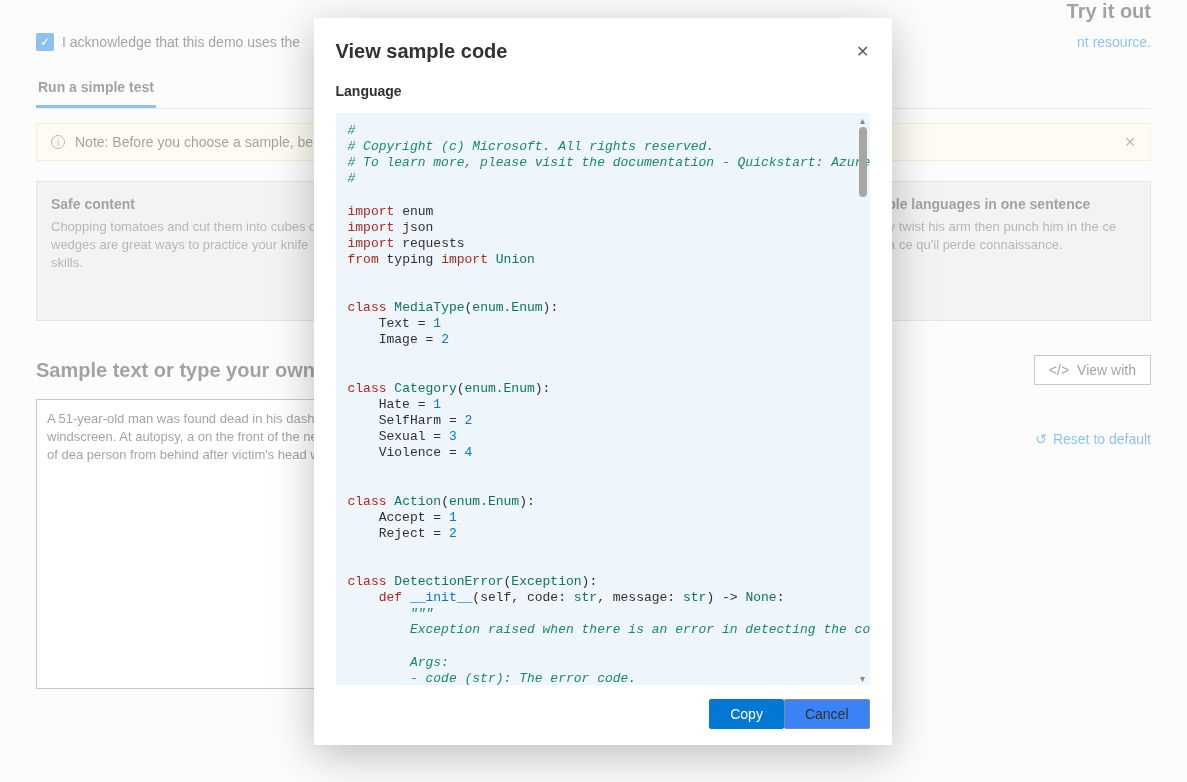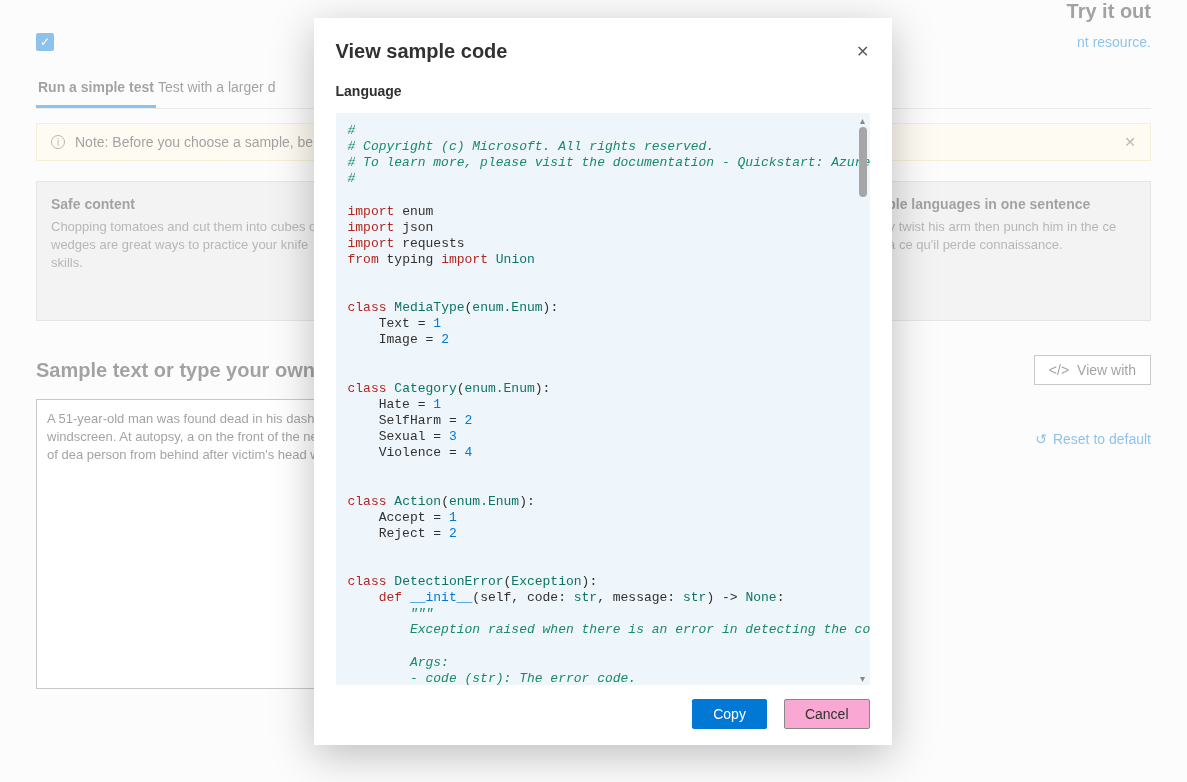--- a/index.html
+++ b/index.html
@@ -16,21 +16,21 @@
   .bg { padding: 0 36px; }
   .page-title { font-size: 20px; font-weight: 600; margin-top: 0; color: #323130; margin-bottom: 10px; text-align: right;}
   .ack-row { display: flex; align-items: center; gap: 8px; margin-bottom: 18px; }
   .checkbox {
     width: 18px; height: 18px; background: #0078d4; border-radius: 2px;
     display: inline-flex; align-items: center; justify-content: center;
     color: #fff; font-size: 12px;
   }
   .ack-text { font-size: 14px; color: #323130; }
   .ack-link { color: #0078d4; }
-  .tabs { display: flex; border-bottom: 1px solid #d0d0d0; margin-bottom: 14px; }
+  .tabs { display: flex; gap: 30px; border-bottom: 1px solid #d0d0d0; margin-bottom: 14px; }
   .tab { padding: 10px 2px; font-size: 14px; color: #323130; cursor: pointer; }
   .tab.active { font-weight: 600; border-bottom: 3px solid #0078d4; }
   .note-bar {
     background: #fdf6e3; border: 1px solid #e8dca4; padding: 10px 14px;
     display: flex; align-items: center; gap: 10px; margin-bottom: 20px;
     position: relative;
   }
   .note-close { position: absolute; right: 14px; top: 10px; cursor: pointer; color:#605e5c; }
   .cards { display: flex; gap: 20px; margin-bottom: 34px; }
   .card {
@@ -109,44 +109,44 @@
   }
   .scrollbar-arrow { width:14px; height:14px; display:flex; align-items:center; justify-content:center; color:#8a8886; font-size:10px;}
   .scrollbar-thumb { position:absolute; top:14px; right:3px; width:8px; height:70px; background:#a6a6a6; border-radius:4px;}
   .scroll-arrow-down { position:absolute; bottom:0; right:0;}
   .code-box .c  { color: #198a6b; font-style: italic; }
   .code-box .k  { color: #b3261e; }
   .code-box .cls{ color: #0d7364; }
   .code-box .ty { color: #0d7364; }
   .code-box .n  { color: #0078d4; }
   .code-box .de { color: #0078d4; margin-top: 20px; }
-  .modal-footer { display: flex; justify-content: flex-end; gap: 17px; padding-top: 14px; }
+  .modal-footer { display: flex; justify-content: flex-end; gap: 0; padding-top: 14px; }
   .btn { padding: 6px 20px; font-size: 14px; cursor: pointer; border-radius: 2px; }
   .btn.primary { background: #0078d4; color: #fff; border: 1px solid #0078d4; }
-  .btn.secondary { background: #f9a8d4; color: #323130; border: 1px solid #8a8886; }
+  .btn.secondary { background: #3b82f6; color: #323130; border: 1px solid #8a8886; }
   .icon-info {
     width: 14px; height: 14px; border: 1px solid #605e5c; border-radius: 50%;
     display: inline-flex; align-items: center; justify-content: center; font-size: 10px; color:#605e5c;
   }
 </style>
 </head>
 <body>
 
 <div class="bg">
   <h1 class="page-title">Try it out</h1>
 
   <div class="ack-row">
     <span class="checkbox">✓</span>
+    <span class="ack-text"><span>I acknowledge that this demo uses the </span></span>
     <span style="flex:1"></span>
     <span class="ack-link">nt resource.</span>
   </div>
 
   <div class="tabs">
     <div class="tab active">Run a simple test</div>
-    <div class="tab">Test with a larger d</div>
   </div>
 
   <div class="note-bar">
     <span class="icon-info">i</span>
     <span>Note: Before you choose a sample, be awar</span>
     <span class="note-close">✕</span>
   </div>
 
   <div class="cards">
     <div class="card">

